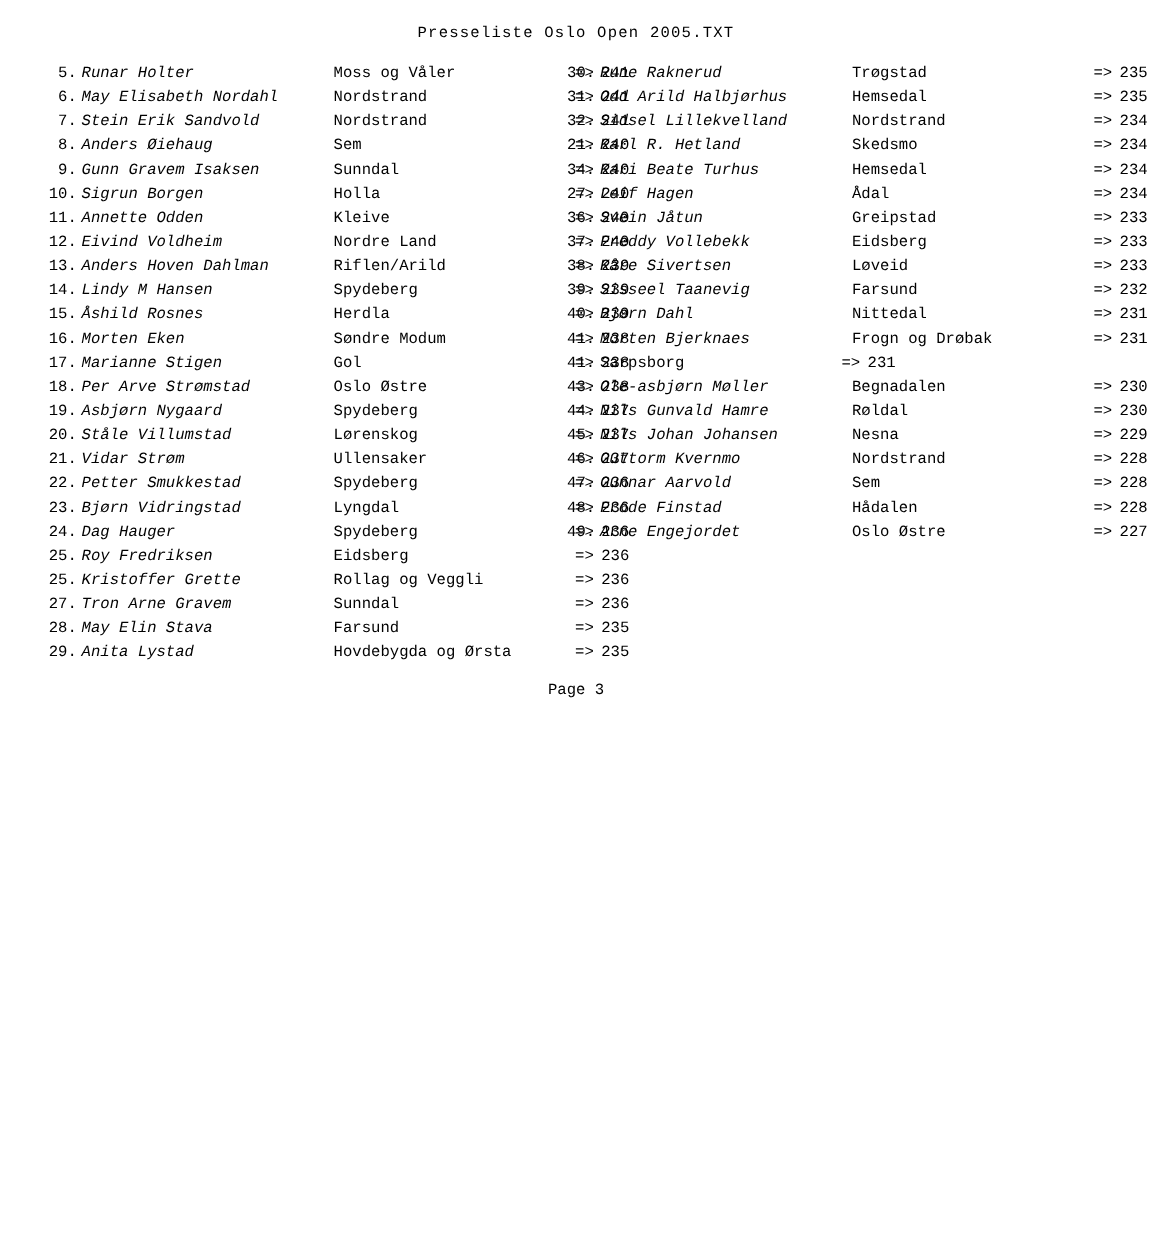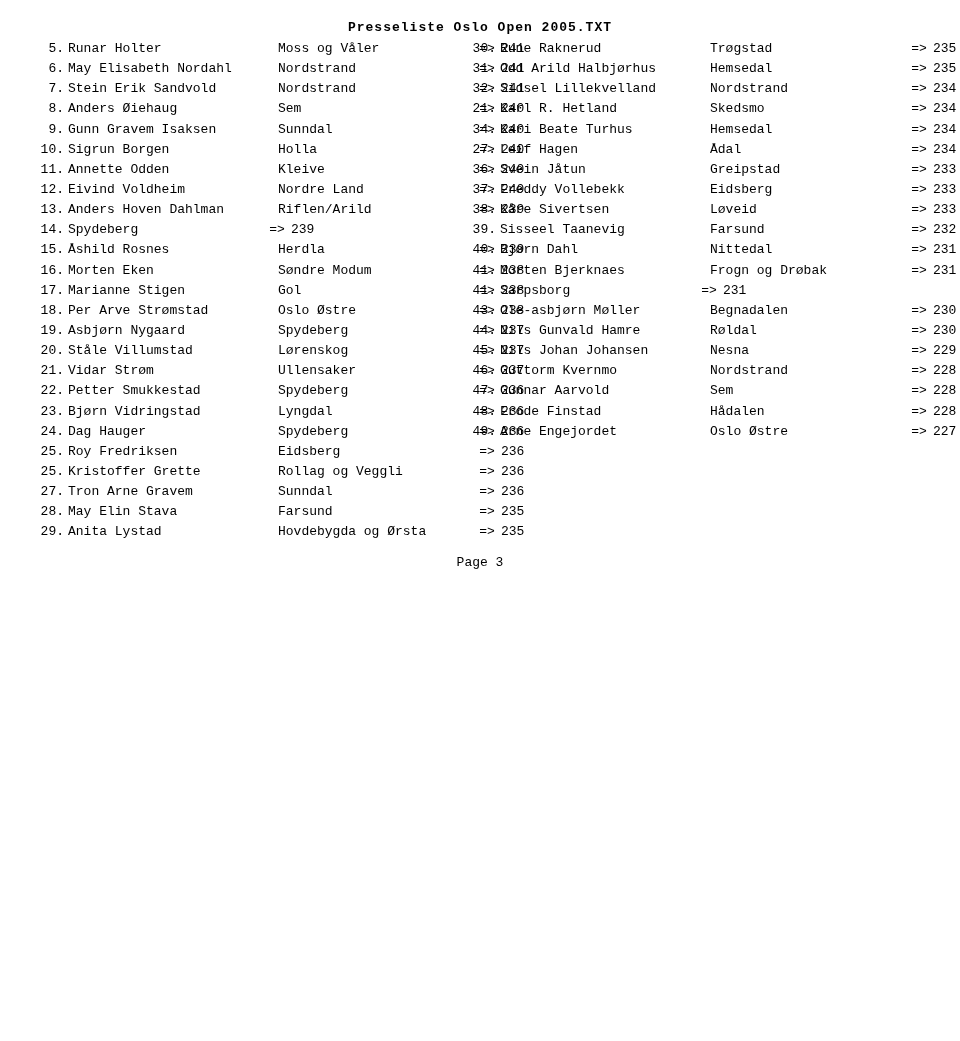--- a/index.html
+++ b/index.html
@@ -11,22 +11,22 @@
       background: #ffffff;
       font-family: 'Courier New', Courier, monospace;
       font-size: 13px;
       color: #000000;
       width: 960px;
       min-height: 1041px;
       padding: 20px 30px;
     }
     .page-title {
       text-align: center;
-      font-weight: bold;
-      margin-bottom: 4px;
+      font-weight: normal;
+      margin-bottom: 16px;
       letter-spacing: 1px;
       font-size: 13px;
     }
     .content-area {
       display: flex;
       gap: 0;
     }
     .col-left {
       width: 48%;
       padding-right: 10px;
@@ -40,20 +40,21 @@
       white-space: nowrap;
     }
     .row-num {
       min-width: 38px;
       text-align: right;
       padding-right: 4px;
     }
     .row-name {
       min-width: 210px;
       padding-right: 8px;
+      font-style: italic;
     }
     .row-club {
       min-width: 195px;
       padding-right: 6px;
     }
     .row-arrow {
       min-width: 28px;
       text-align: center;
     }
     .row-score {
@@ -131,20 +132,21 @@
     </div>
       <div class="entry-row">
       <span class="row-num">13.</span>
       <span class="row-name">Anders Hoven Dahlman</span>
       <span class="row-club">Riflen/Arild</span>
       <span class="row-arrow">=&gt;</span>
       <span class="row-score">239</span>
     </div>
       <div class="entry-row">
       <span class="row-num">14.</span>
+      <span class="row-name">Lindy M  Hansen</span>
       <span class="row-club">Spydeberg</span>
       <span class="row-arrow">=&gt;</span>
       <span class="row-score">239</span>
     </div>
       <div class="entry-row">
       <span class="row-num">15.</span>
       <span class="row-name">Åshild Rosnes</span>
       <span class="row-club">Herdla</span>
       <span class="row-arrow">=&gt;</span>
       <span class="row-score">239</span>

